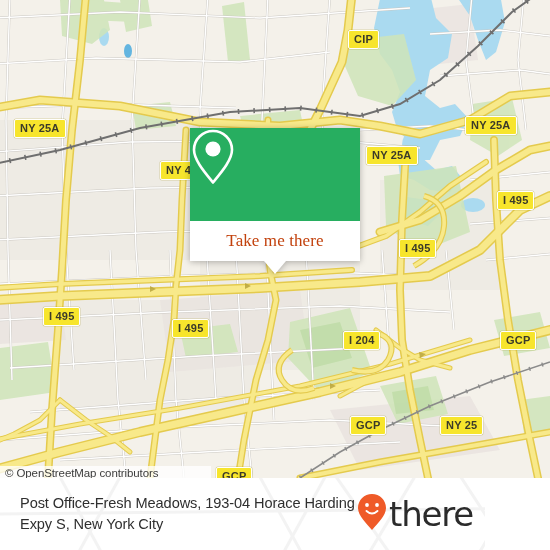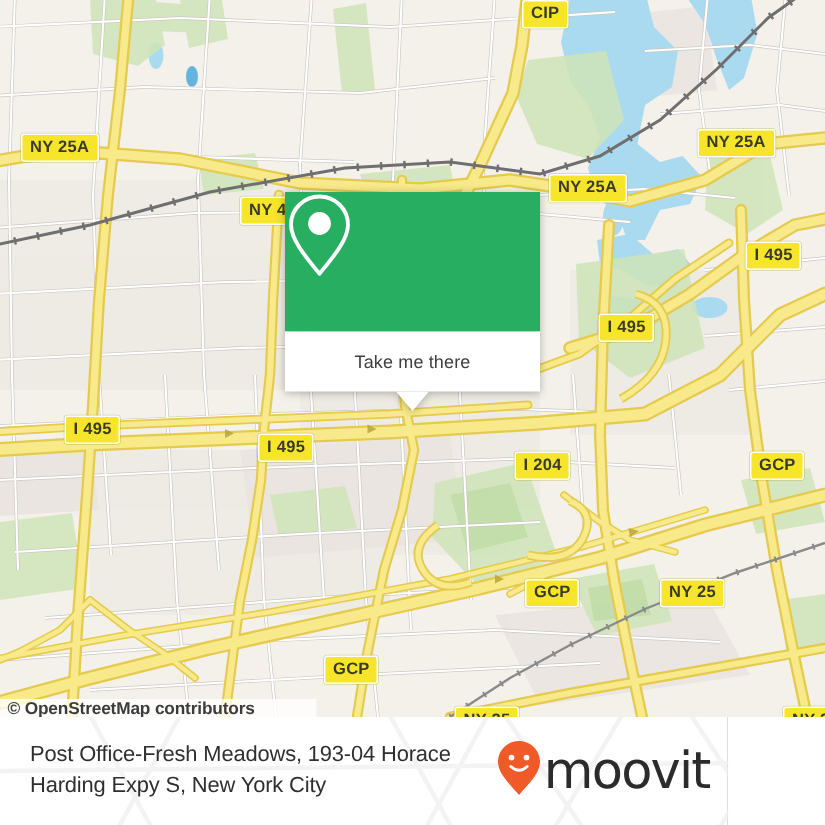--- a/index.html
+++ b/index.html
@@ -13,60 +13,60 @@
   
   #map{position:absolute;left:0;top:0;width:550px;height:478px;overflow:hidden;background:#f4f1ea;}
   #map svg{position:absolute;left:0;top:0;display:block;}
 
   
   #attribution{
     position:absolute;left:0;top:466px;width:211px;height:14px;
     background:rgba(255,255,255,0.78);
     display:flex;align-items:center;
     z-index:40;
-    font-weight:bold;
   }
   #attribution span{
     font-size:11.5px;color:#3c3c3c;padding-left:5px;letter-spacing:-0.1px;
     font-family:"Liberation Sans","DejaVu Sans",sans-serif;
   }
 
   
   .shield{
     position:absolute;z-index:25;
     background:#f7e52c;
     border:1.6px solid #ffffff;
     border-radius:2px;
     color:#3a3a2a;
     font-size:11px;font-weight:bold;
     line-height:1;
     padding:2.5px 5px 3.5px 5px;
     white-space:nowrap;
     letter-spacing:0.2px;
     box-shadow:0 0 0 0.5px rgba(160,150,40,0.35);
     font-family:"Liberation Sans","DejaVu Sans",sans-serif;
+    margin-top:30px;
   }
 
   
   #popup{
     position:absolute;left:190px;top:128px;width:170px;z-index:60;
     filter:drop-shadow(0 1px 3px rgba(0,0,0,0.28));
   }
   #popup-head{
     background:#27ae60;height:93px;width:100%;
     display:flex;align-items:center;justify-content:center;
   }
   #popup-head svg{display:block;}
   #popup-foot{
     background:#ffffff;height:40px;width:100%;
     display:flex;align-items:center;justify-content:center;
   }
   #popup-foot span{
-    font-size:12px;color:#404040;letter-spacing:0.1px;
-    font-family:Liberation Sans, sans-serif;
+    font-size:17px;color:#c2410c;letter-spacing:0.1px;
+    font-family:Liberation Serif, serif;
   }
   #popup-tail{
     position:absolute;left:50%;top:133px;margin-left:-11px;
     width:0;height:0;
     border-left:11px solid transparent;
     border-right:11px solid transparent;
     border-top:13px solid #ffffff;
   }
 
   
@@ -386,18 +386,18 @@
       <div id="footer-title">Post Office-Fresh Meadows, 193-04 Horace Harding Expy S, New York City</div>
       <div id="brand">
         <span id="brand-pin">
           <svg width="30" height="38" viewBox="0 0 30 38" xmlns="http://www.w3.org/2000/svg">
             <path d="M15 1 C7.3 1 1 7.2 1 14.8 C1 23 9.6 30.4 15 37 C20.4 30.4 29 23 29 14.8 C29 7.2 22.7 1 15 1 Z" fill="#ef5a28"></path>
             <circle cx="10" cy="12" r="1.9" fill="#ffffff"></circle>
             <circle cx="20" cy="12" r="1.9" fill="#ffffff"></circle>
             <path d="M9.5 18 q5.5 5 11 0" fill="none" stroke="#ffffff" stroke-width="1.9" stroke-linecap="round"></path>
           </svg>
         </span>
-        <span id="brand-name">moovit</span>
+        <span id="brand-name">there</span>
       </div>
     </div>
   </div>
 
 </div>
 
 </body></html>

